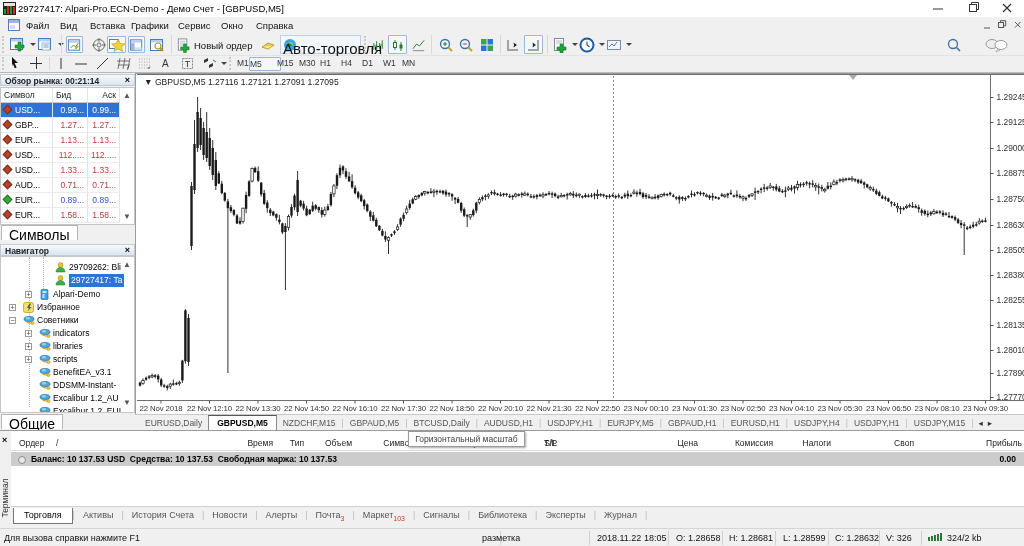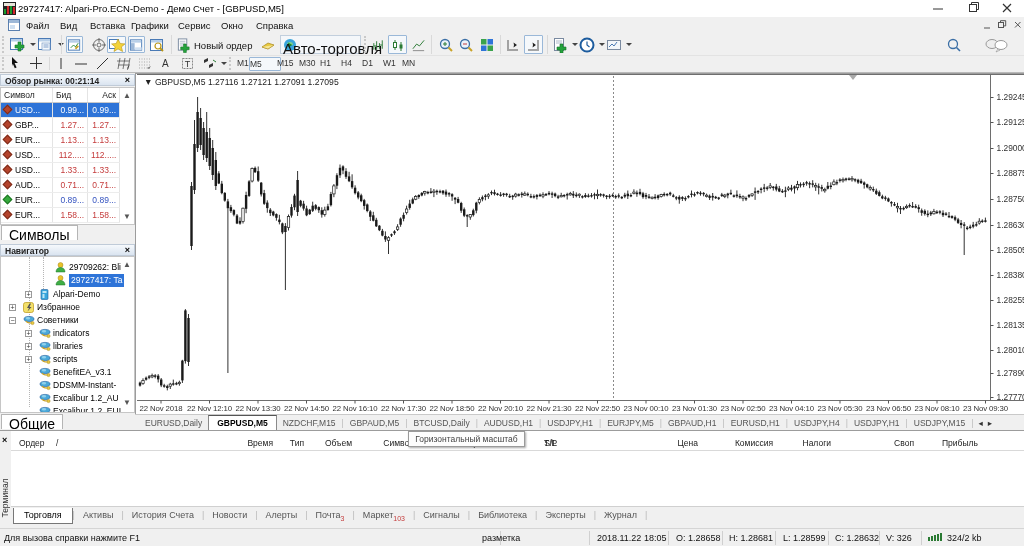--- a/index.html
+++ b/index.html
@@ -901,22 +901,27 @@
       <span style="left:213px;width:80px;text-align:right">Тип</span>
       <span style="left:261px;width:80px;text-align:right">Объем</span>
       <span style="left:323px;width:80px;text-align:right">Символ</span>
       <span style="left:398px;width:80px;text-align:right">Цена</span>
       <span style="left:466px;width:80px;text-align:right">S/L</span>
       <span style="left:533px;width:80px;">T/P</span>
       <span style="left:607px;width:80px;text-align:right">Цена</span>
       <span style="left:682px;width:80px;text-align:right">Комиссия</span>
       <span style="left:740px;width:80px;text-align:right">Налоги</span>
       <span style="left:823px;width:80px;text-align:right">Своп</span>
-      <span style="left:931px;width:80px;">Прибыль</span>
+      <span style="left:931px;width:80px;text-align:right">Прибыль</span>
       <div style="position:absolute;left:0;top:17px;width:1013px;border-top:1px solid #d9d9d9"></div>
+    </div>
+    <div id="balrow">
+      <span style="position:absolute;left:7px;top:4px;width:8px;height:8px;border:1px solid #8a8a8a;border-radius:50%;background:#e8e8e8"></span>
+      <span style="position:absolute;left:20px">Баланс: 10 137.53 USD&nbsp;&nbsp;Средства: 10 137.53&nbsp;&nbsp;Свободная маржа: 10 137.53</span>
+      <span style="position:absolute;right:8px">0.00</span>
     </div>
     <div id="btabs"><span class="btab-on">Торговля</span><span class="csep">|</span><span class="btab">Активы</span><span class="csep">|</span><span class="btab">История Счета</span><span class="csep">|</span><span class="btab">Новости</span><span class="csep">|</span><span class="btab">Алерты</span><span class="csep">|</span><span class="btab">Почта<sub class="n">3</sub></span><span class="csep">|</span><span class="btab">Маркет<sub class="n">103</sub></span><span class="csep">|</span><span class="btab">Сигналы</span><span class="csep">|</span><span class="btab">Библиотека</span><span class="csep">|</span><span class="btab">Эксперты</span><span class="csep">|</span><span class="btab">Журнал</span><span class="csep">|</span></div>
   </div>
 <div class="abs" id="statusbar">
     <span style="left:4px">Для вызова справки нажмите F1</span>
     <div class="ssep" style="left:500px"></div>
     <div class="ssep" style="left:589px"></div>
     <div class="ssep" style="left:668px"></div>
     <div class="ssep" style="left:722px"></div>
     <div class="ssep" style="left:775px"></div>

